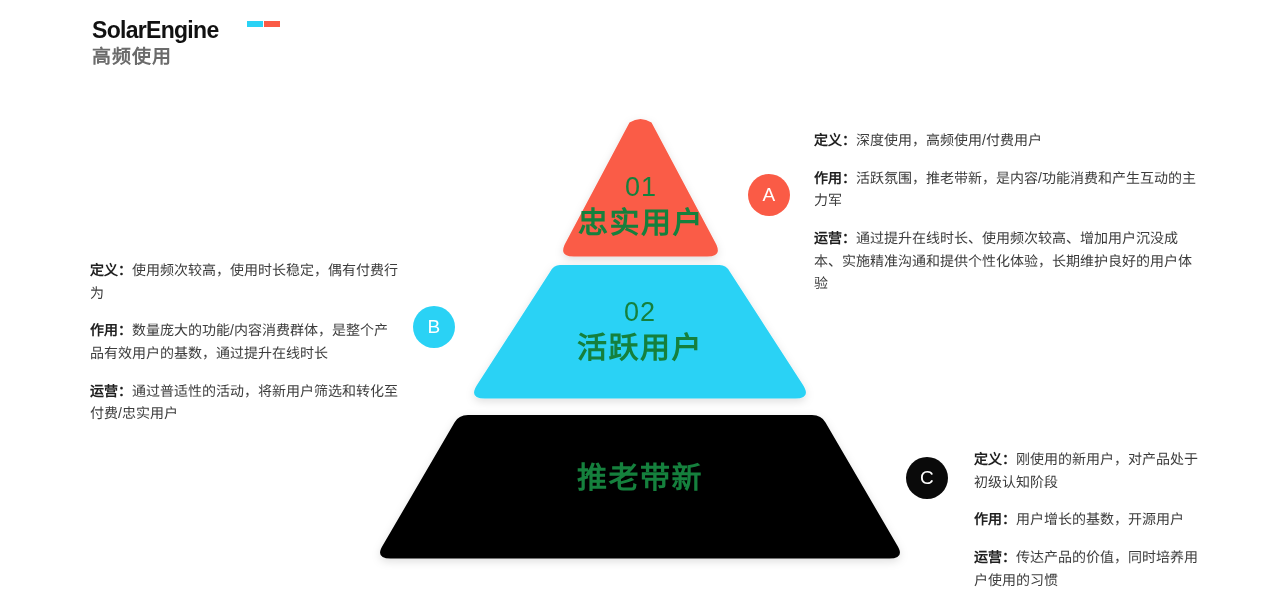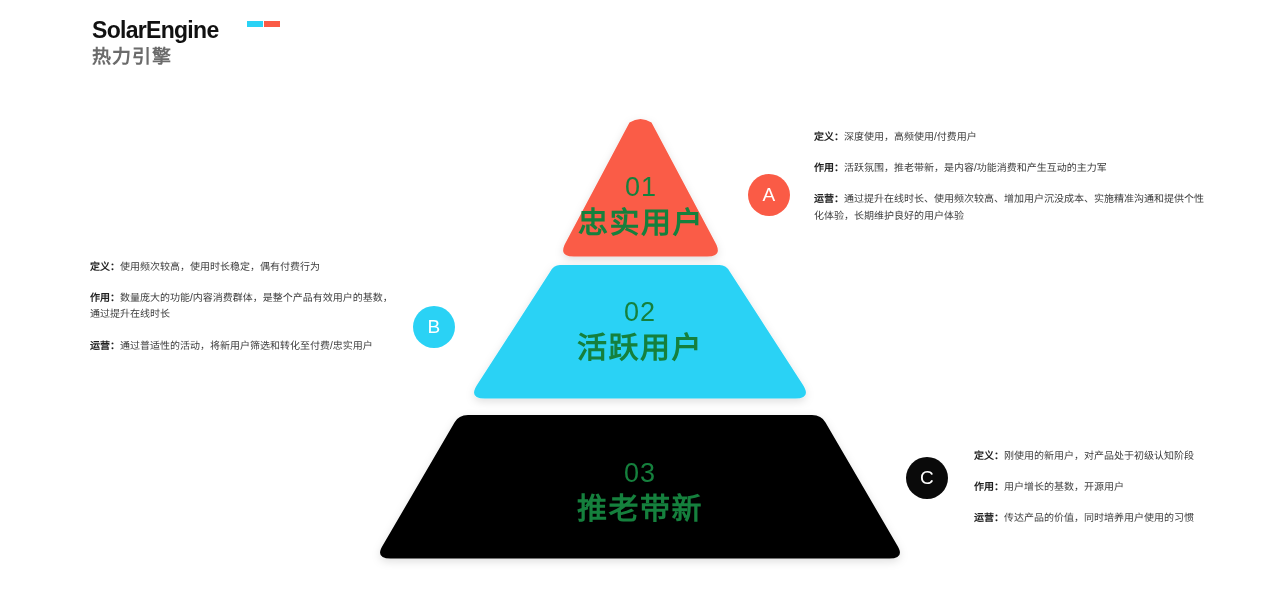--- a/index.html
+++ b/index.html
@@ -98,21 +98,21 @@
     font-weight: 400;
     letter-spacing: 0.5px;
   }
   #badge-a { left: 748px; top: 174px; background: #fa5b46; }
   #badge-b { left: 413px; top: 306px; background: #2ad2f5; }
   #badge-c { left: 906px; top: 457px; background: #0a0a0a; }
 
   
   .callout {
     position: absolute;
-    font-size: 10px;
+    font-size: 14px;
     line-height: 1.62;
     color: #3c3c3c;
   }
   .callout p {
     margin: 0 0 15px 0;
   }
   .callout p:last-child { margin-bottom: 0; }
   .callout b {
     font-weight: bold;
     color: #1f1f1f;
@@ -124,21 +124,21 @@
 </style>
 </head>
 <body>
 
 <div class="logo-block">
   <div class="logo-wordmark">
     <span>SolarEngine</span>
     <span class="logo-bar cyan"></span>
     <span class="logo-bar red"></span>
   </div>
-  <div class="logo-sub">热力引擎</div>
+  <div class="logo-sub">高频使用</div>
 </div>
 
 <div class="pyramid">
   <svg width="1280" height="607" viewBox="0 0 1280 607" xmlns="http://www.w3.org/2000/svg">
     <defs>
       <filter id="softShadow" x="-20%" y="-20%" width="140%" height="160%">
         <feDropShadow dx="0" dy="3" stdDeviation="4" flood-color="#000000" flood-opacity="0.13"></feDropShadow>
       </filter>
     </defs>
 
@@ -179,21 +179,20 @@
   <div class="tier-num">01</div>
   <div class="tier-name">忠实用户</div>
 </div>
 
 <div class="tier-label" id="tier-label-02">
   <div class="tier-num">02</div>
   <div class="tier-name">活跃用户</div>
 </div>
 
 <div class="tier-label" id="tier-label-03">
-  <div class="tier-num">03</div>
   <div class="tier-name">推老带新</div>
 </div>
 
 <div class="badge" id="badge-a">
   <span>A</span>
 </div>
 <div class="badge" id="badge-b">
   <span>B</span>
 </div>
 <div class="badge" id="badge-c">

